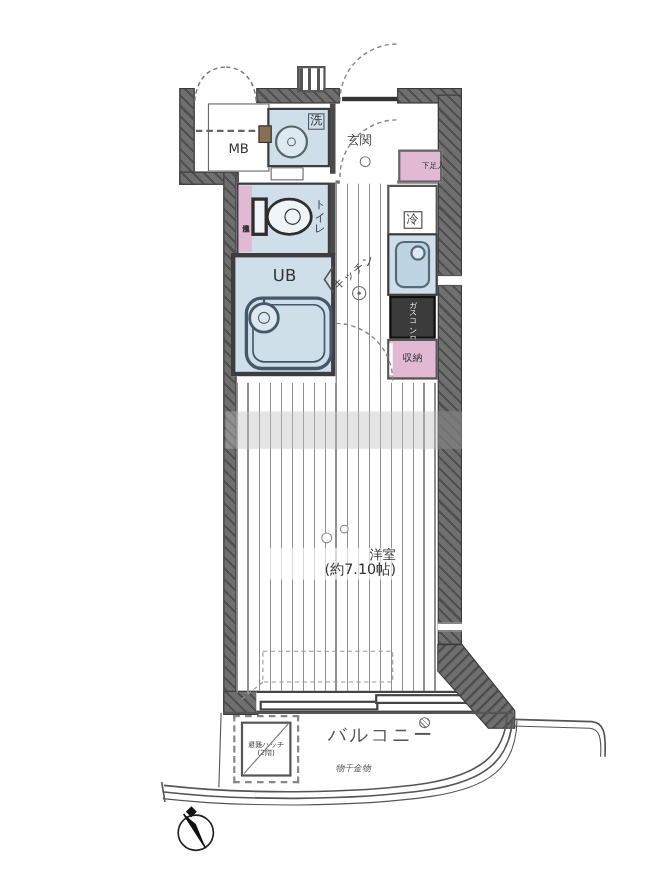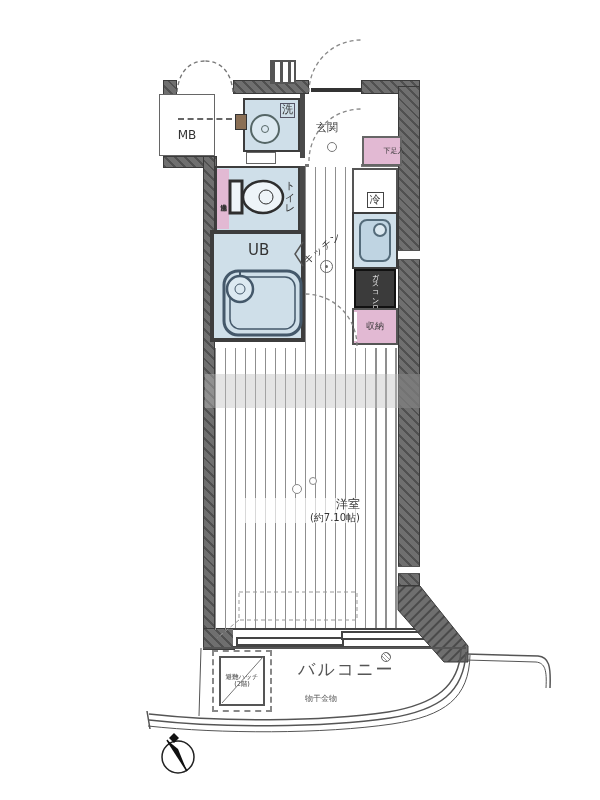--- a/index.html
+++ b/index.html
@@ -29,21 +29,21 @@
   <div class="abs wall" style="left:398px;top:86px;width:22px;height:500px;"></div>
   <div class="abs wall" style="left:163px;top:156px;width:54px;height:12px;"></div>
   <div class="abs wall" style="left:203px;top:156px;width:12px;height:492px;"></div>
   <div class="abs wall" style="left:203px;top:628px;width:32px;height:22px;"></div>
 
   <div class="abs" style="left:398px;top:250px;width:22px;height:10px;background:#fff;border-top:1px solid #555;border-bottom:1px solid #555;"></div>
   <div class="abs" style="left:398px;top:566px;width:22px;height:8px;background:#fff;border-top:1px solid #555;border-bottom:1px solid #555;"></div>
 
   <div class="abs" style="left:311px;top:88px;width:50px;height:4px;background:#333;"></div>
 
-  <div class="abs ctr" style="left:159px;top:94px;width:56px;height:62px;background:#fff;border:1px solid #666;">
+  <div class="abs ctr" style="left:189px;top:94px;width:56px;height:62px;background:#fff;border:1px solid #666;">
     <span class="lbl" style="font-size:12px;margin-top:22px;">MB</span>
   </div>
   <div class="abs" style="left:178px;top:118px;width:54px;height:0;border-top:2px dashed #666;"></div>
 
   <div class="abs" style="left:270px;top:60px;width:26px;height:24px;border:2px solid #555;background:repeating-linear-gradient(90deg,#555 0 3px,#fff 3px 8px);"></div>
 
   <div class="abs room-blue" style="left:243px;top:98px;width:57px;height:54px;border:2px solid #3d3d3d;">
     <div class="abs" style="left:5px;top:14px;width:30px;height:30px;border:2px solid #566;border-radius:50%;background:#dce9f1;">
       <div class="abs" style="left:9px;top:9px;width:8px;height:8px;border:1px solid #566;border-radius:50%;"></div>
     </div>
@@ -97,40 +97,40 @@
     <div class="abs" style="left:0;top:2px;width:3px;height:29px;background:#fff;"></div>
   </div>
 
   <div class="abs stripes" style="left:215px;top:348px;width:183px;height:282px;"></div>
 
   <div class="abs" style="left:205px;top:374px;width:215px;height:34px;background:rgba(190,190,190,.42);"></div>
   <div class="abs" style="left:398px;top:374px;width:22px;height:34px;background:rgba(105,105,105,.55);"></div>
 
   <div class="abs lbl" style="left:240px;top:498px;width:120px;text-align:right;background:rgba(255,255,255,.65);">
     <div style="font-size:12px;">洋室</div>
-    <div style="font-size:10px;">(約7.10帖)</div>
+    <div style="font-size:13px;">(約7.10帖)</div>
   </div>
 
   <div class="abs" style="left:292px;top:484px;width:10px;height:10px;border:1px solid #888;border-radius:50%;background:#fff;"></div>
   <div class="abs" style="left:309px;top:477px;width:8px;height:8px;border:1px solid #888;border-radius:50%;background:#fff;"></div>
 
   <div class="abs" style="left:233px;top:628px;width:216px;height:20px;background:#fff;border-top:2px solid #444;border-bottom:2px solid #444;"></div>
   <div class="abs" style="left:236px;top:637px;width:108px;height:9px;background:#fff;border:2px solid #444;"></div>
   <div class="abs" style="left:341px;top:631px;width:106px;height:9px;background:#fff;border:2px solid #444;"></div>
 
   <div class="abs" style="left:212px;top:650px;width:60px;height:62px;border:2px dashed #888;"></div>
   <div class="abs ctr" style="left:219px;top:656px;width:46px;height:50px;border:2px solid #555;background:#fff;">
     <span class="lbl" style="font-size:6.5px;white-space:normal;">
       <span>避難ハッチ</span><br>
       <span>(2階)</span>
     </span>
   </div>
 
   <span class="abs lbl" style="left:298px;top:660px;font-size:17px;letter-spacing:2px;color:#555;">バルコニー</span>
-  <span class="abs lbl" style="left:305px;top:694px;font-size:8px;color:#555;">物干金物</span>
+  <span class="abs lbl" style="left:305px;top:694px;font-size:8px;color:#555;font-style:italic;">物干金物</span>
   <div class="abs" style="left:381px;top:652px;width:10px;height:10px;border:1px solid #666;border-radius:50%;background:repeating-linear-gradient(45deg,#999 0 1px,transparent 1px 3px);"></div>
 
   <svg width="600" height="800" viewBox="0 0 600 800">
     <defs>
       <pattern id="hatchp" width="7" height="7" patternTransform="rotate(45)" patternUnits="userSpaceOnUse">
         <rect width="7" height="7" fill="#6f6f6f"></rect>
         <rect width="2" height="7" fill="#4a4a4a"></rect>
       </pattern>
     </defs>
 

